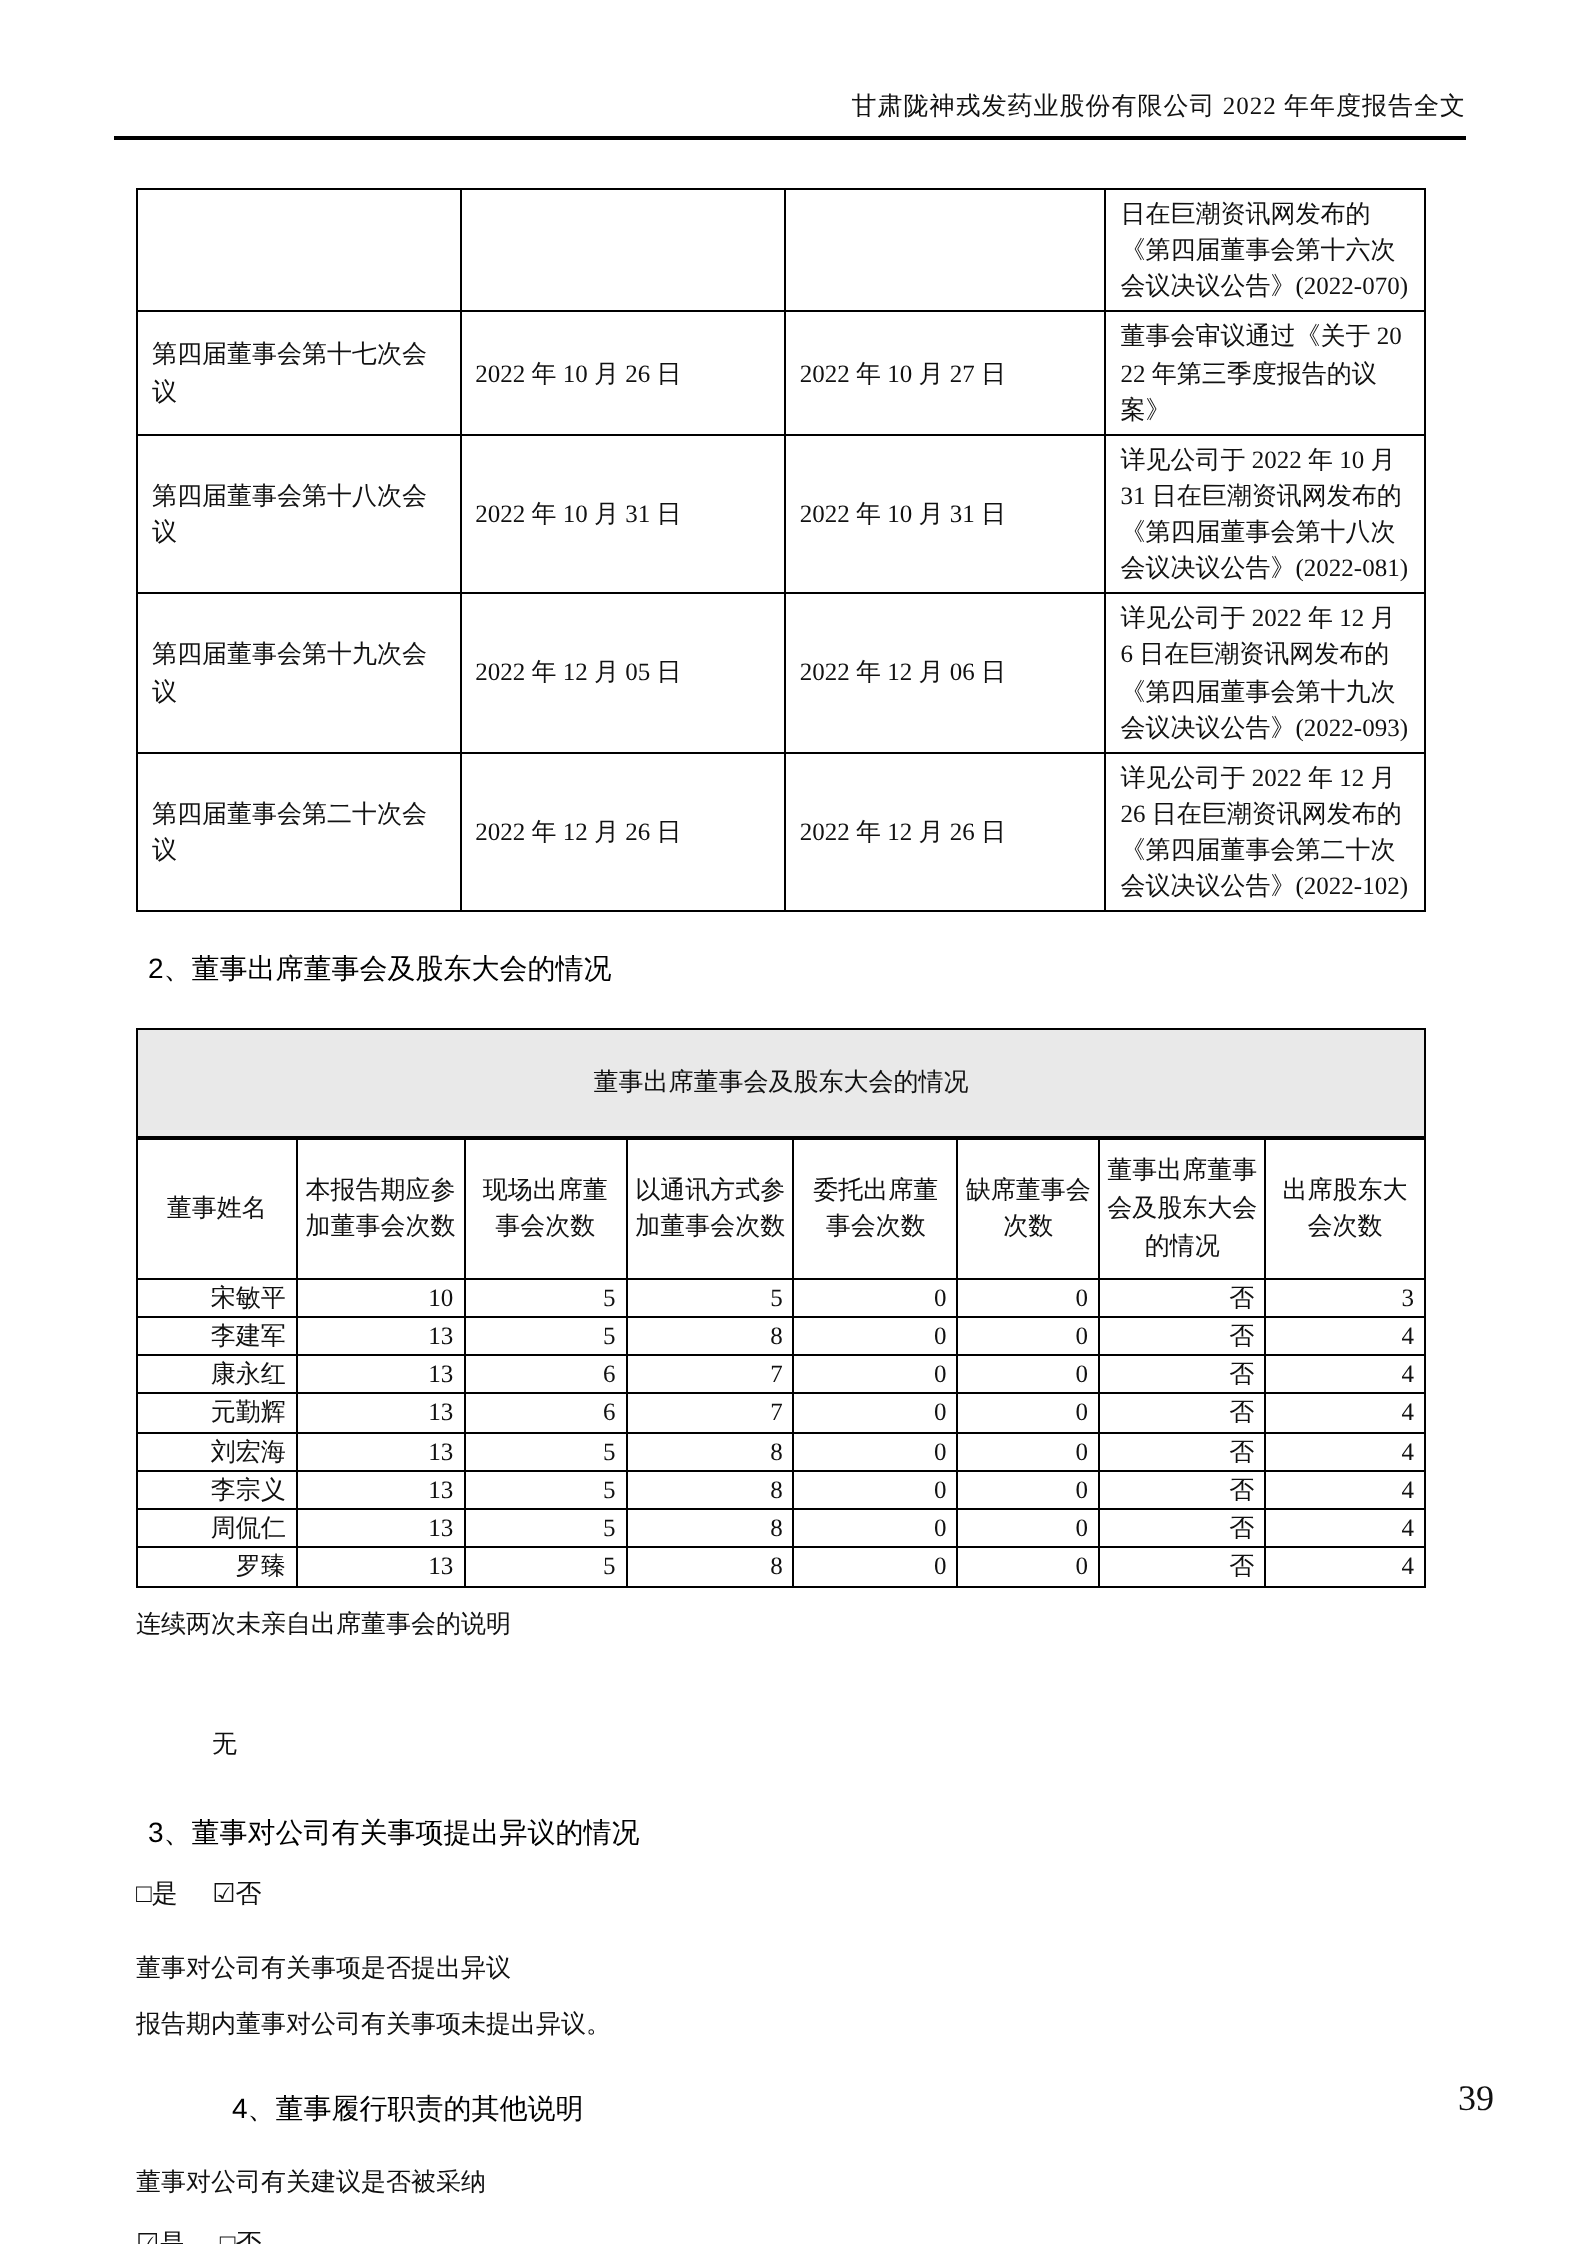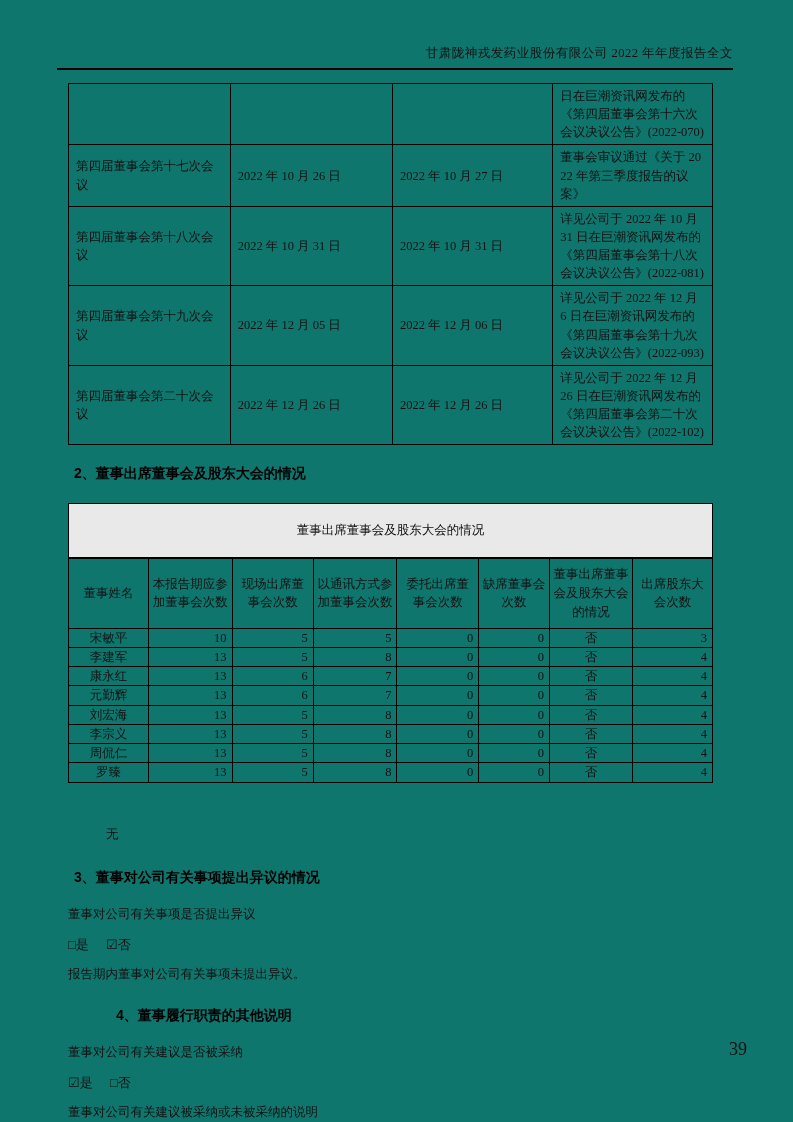--- a/index.html
+++ b/index.html
@@ -1,51 +1,51 @@
 <!DOCTYPE html>
 <html><head>
 <meta charset="utf-8">
 <style>
   html,body { margin:0; padding:0; background:#888; }
   .page {
     position:relative;
     width:793px; height:1122px;
     margin:0 auto;
-    background:#0f766e;
+    background:#ffffff;
     font-family:"Liberation Serif","DejaVu Serif",serif;
     color:#111;
     overflow:hidden;
   }
   
   .header {
     margin:45px 60px 0 57px;
     text-align:right;
     font-size:12.5px;
     letter-spacing:0.5px;
     padding-bottom:6px;
     border-bottom:2px solid #000;
   }
   
   .content { margin:0 80px 0 68px; }
 
   table { border-collapse:collapse; width:100%; table-layout:fixed; }
-  .meetings-table { margin-top:13px; border:1.5px solid #000; }
+  .meetings-table { margin-top:24px; border:1.5px solid #000; }
   .meetings-table td {
     border:1px solid #000;
     padding:3px 7px;
     font-size:12.5px;
     line-height:1.45;
     vertical-align:middle;
     word-break:break-all;
   }
 
   .section-heading {
     margin:20px 0 0 6px;
     font-family:"Liberation Sans","DejaVu Sans",sans-serif;
-    font-weight:bold;
+    font-weight:normal;
     font-size:14px;
     color:#000;
   }
 
   .attendance-table { margin-top:20px; border:1.5px solid #000; }
   .attendance-table td, .attendance-table th {
     border:1px solid #000;
     font-size:12.5px;
     font-weight:normal;
     vertical-align:middle;
@@ -57,21 +57,21 @@
     padding:18px 4px;
     border-bottom:2px solid #000;
   }
   .attendance-table thead th {
     text-align:center;
     padding:6px 3px;
     line-height:1.5;
   }
   .attendance-table tbody td { padding:1px 5px; line-height:1.3; height:16px; }
   .attendance-table tbody td.num { text-align:right;margin-top:15px; }
-  .attendance-table tbody td.txt { text-align:center; }
+  .attendance-table tbody td.txt { text-align:right; }
 
   .para { font-size:12.5px; line-height:1.5; margin:10px 0 0 0; }
   .note-label { margin-top:9px; }
   .note-value { margin-top:42px; padding-left:38px; }
   .para-first { margin-top:18px; }
   .checkbox-line { margin-top:11px; font-size:13px; }
   .checkbox-line .cb { margin-right:14px; }
 
   .page-number {
     position:absolute;
@@ -236,28 +236,29 @@
             <td class="num">5</td>
             <td class="num">8</td>
             <td class="num">0</td>
             <td class="num">0</td>
             <td class="txt">否</td>
             <td class="num">4</td>
           </tr>
         </tbody>
     </table>
 
+    <div class="para note-label">连续两次未亲自出席董事会的说明</div>
     <div class="para note-value">无</div>
 
     <div class="section-heading" style="margin-top:26px;">3、董事对公司有关事项提出异议的情况</div>
-    <div class="para para-first">董事对公司有关事项是否提出异议</div>
     <div class="para checkbox-line">
       <span class="cb">□是</span>
       <span class="cb">☑否</span>
     </div>
+    <div class="para para-first">董事对公司有关事项是否提出异议</div>
     <div class="para">报告期内董事对公司有关事项未提出异议。</div>
 
     <div class="section-heading" style="margin-top:24px;margin-left:48px;">4、董事履行职责的其他说明</div>
     <div class="para para-first">董事对公司有关建议是否被采纳</div>
     <div class="para checkbox-line">
       <span class="cb">☑是</span>
       <span class="cb">□否</span>
     </div>
     <div class="para">董事对公司有关建议被采纳或未被采纳的说明</div>
 

